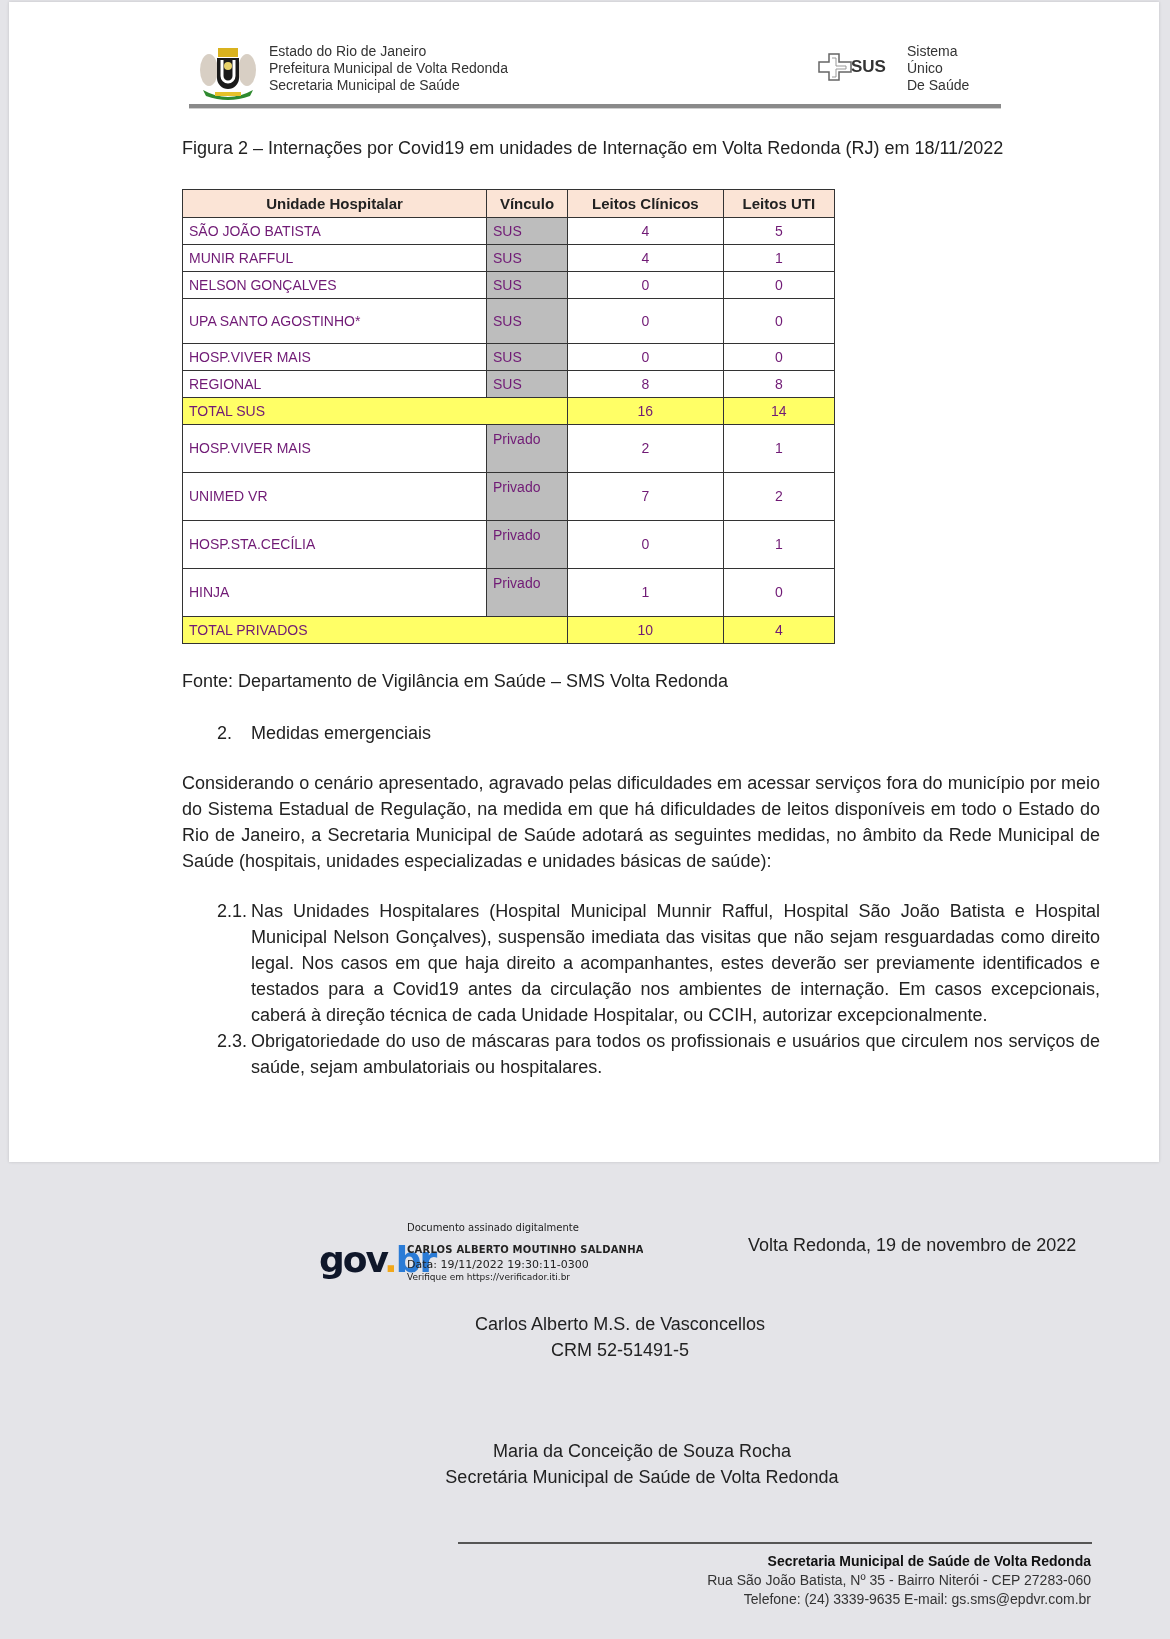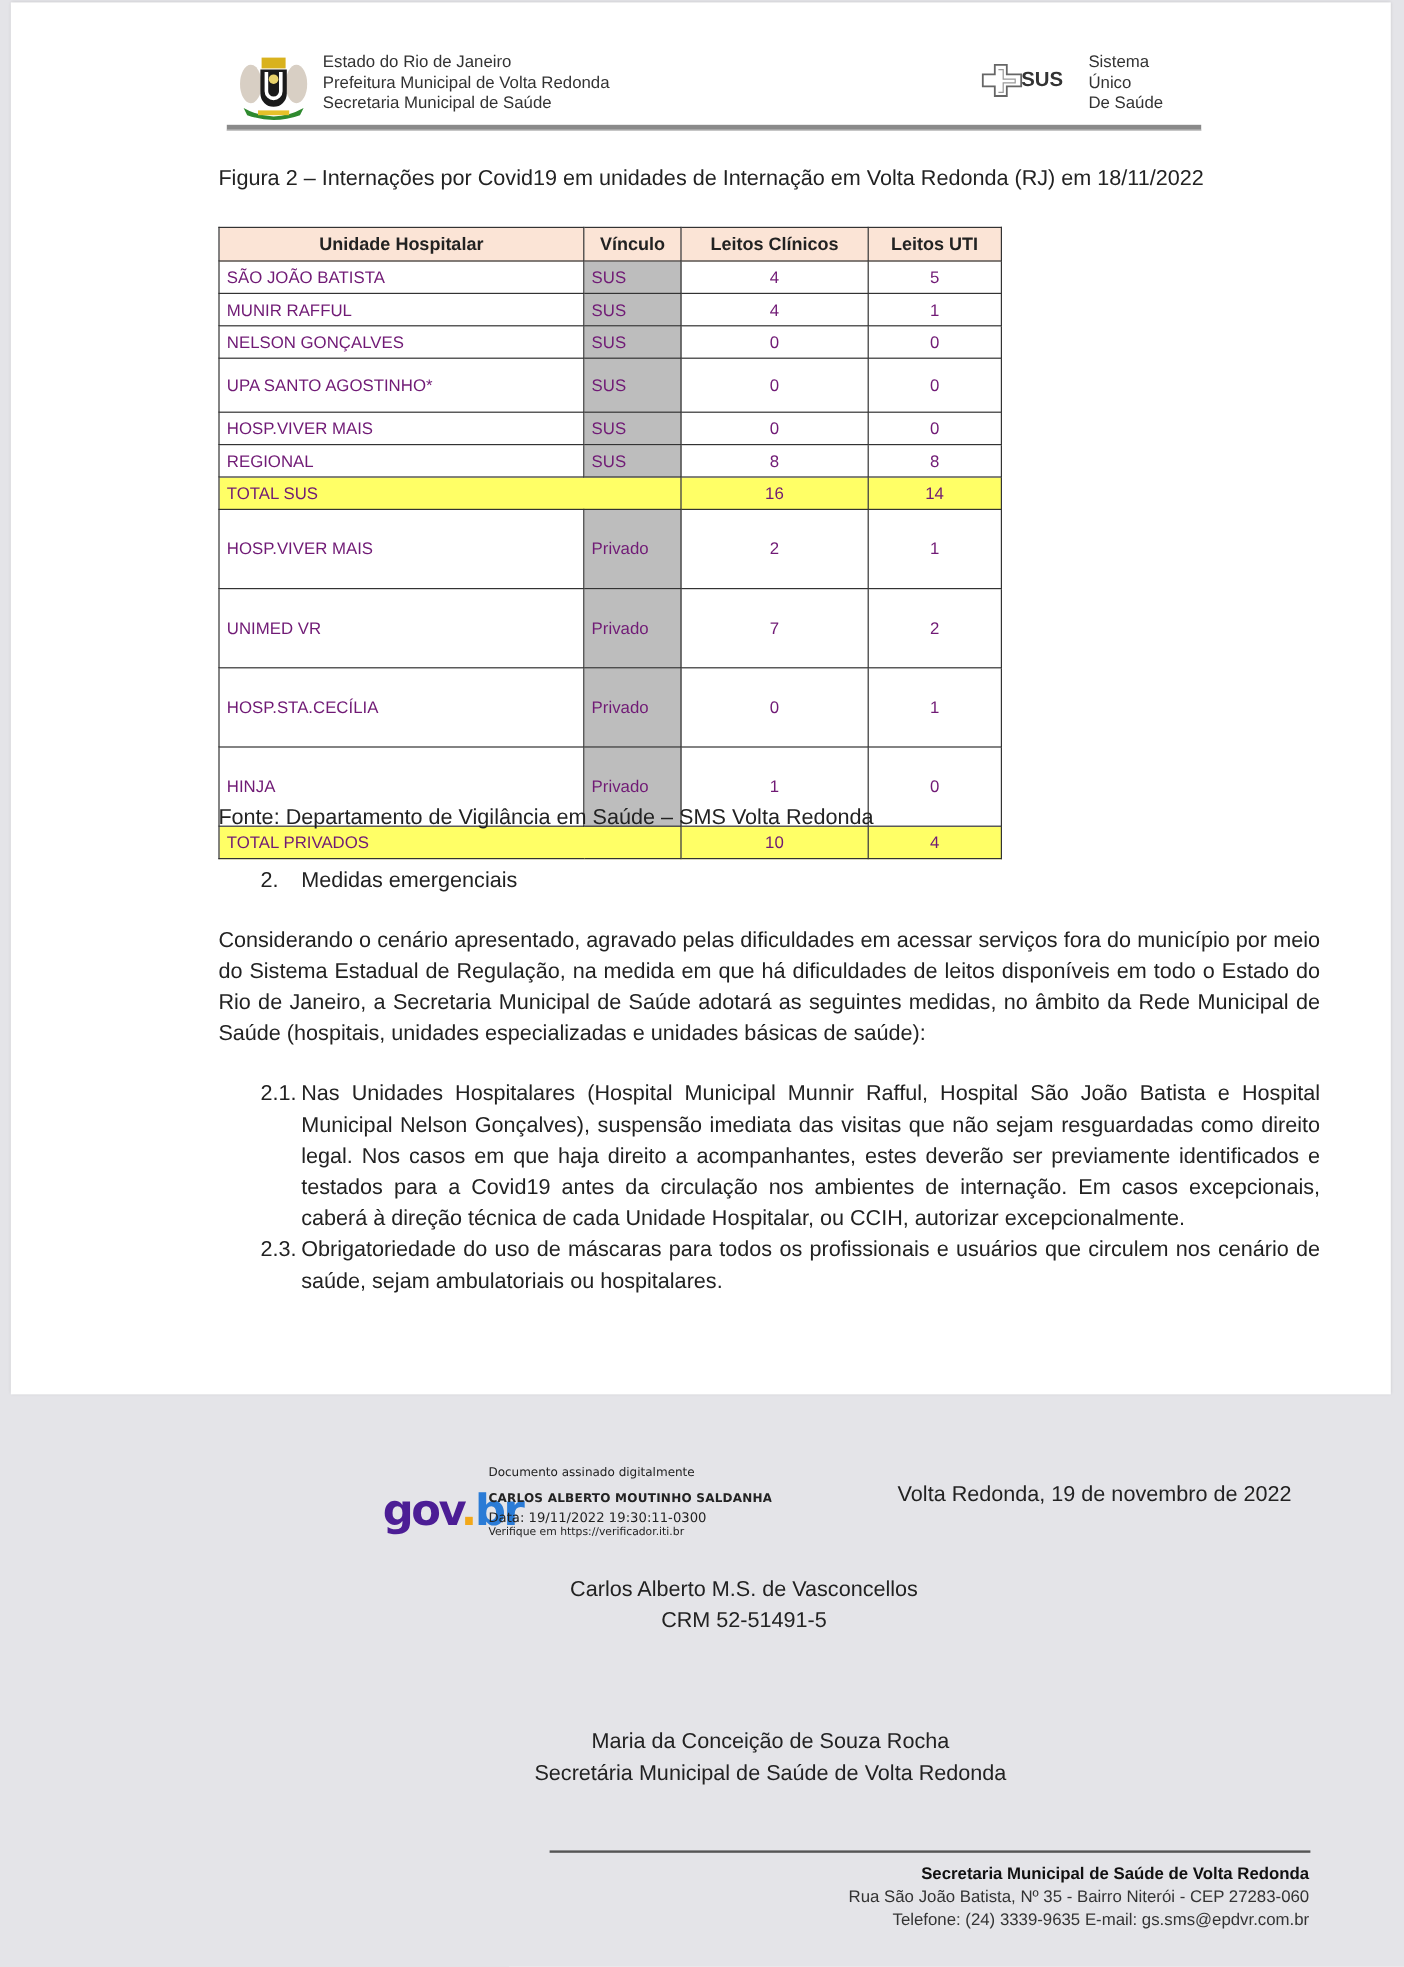--- a/index.html
+++ b/index.html
@@ -21,40 +21,40 @@
   .caption { left:173px; top:136px; font-size:18px; color:#222; }
   
   table.tbl {
     position:absolute; left:173px; top:187px; border-collapse:collapse; width:653px;
     font-family:"Liberation Sans", sans-serif;
   }
   .tbl td, .tbl th { border:1.5px solid #333; padding:0 6px; }
   .tbl th { background:#fbe4d6; font-size:15px; font-weight:bold; height:27px; text-align:center; color:#222;}
   .tbl td { font-size:14px; font-weight:normal; color:#701a75; }
   .tbl td.name { width:237px; text-align:left; }
-  .tbl td.vinc { width:68px; background:#bdbdbd; text-align:left; vertical-align:top; padding-top:21px;}
+  .tbl td.vinc { width:68px; background:#bdbdbd; text-align:left; vertical-align:top; padding-top:3px;}
   .tbl td.vinc.sus { vertical-align:middle; padding-top:0; }
   .tbl td.num { text-align:center; }
   .tbl tr.r1 td { height:26px; }
   .tbl tr.r2 td { height:44px; line-height:21px; }
   .tbl tr.total td { background:#ffff66; height:26px; }
   .tbl td.vinc.priv { line-height:22px; }
   
   .body-text { font-size:18px; line-height:26px; color:#222; }
   .fonte { left:173px; top:666px; }
   .sec2 { left:208px; top:718px; }
   .sec2 .n { display:inline-block; width:34px; }
   .para { left:173px; top:768px; width:918px; text-align:justify; text-align-last:left; }
   .items { left:208px; top:896px; width:883px; }
   .item { position:relative; padding-left:34px; text-align:justify; margin:0; }
   .item .n { position:absolute; left:0; top:0; }
   
   .sig-block { left:310px; top:1220px; }
   .govbr { position:absolute; left:0; top:17px; font-size:36px; font-weight:bold; letter-spacing:-2px; font-family:"DejaVu Sans", sans-serif; }
-  .govbr .g { color:#4c1d95;margin-top:45px; }
+  .govbr .g { color:#0f172a;margin-top:45px; }
   .govbr .b { color:#f2a81a; }
   .govbr .d { color:#2a7bd6; }
   .sig-small { position:absolute; left:88px; font-family:"DejaVu Sans", sans-serif; color:#222; white-space:nowrap; }
   .sig-l1 { top:0; font-size:10px; }
   .sig-l2 { top:22px; font-size:10px; font-weight:bold; letter-spacing:0.2px; width:236px; overflow:hidden; }
   .sig-l3 { top:36px; font-size:11px; }
   .sig-l4 { top:50px; font-size:9px; }
   .date { left:739px; top:1233px; font-size:18px; color:#222; }
   .signer { width:1150px; left:0; text-align:center; font-size:18px; line-height:26px; color:#222; }
   .signer1 { top:1309px; padding-left:72px; box-sizing:border-box; }
@@ -190,21 +190,21 @@
     </table>
 
   <div class="abs body-text fonte">Fonte: Departamento de Vigilância em Saúde – SMS Volta Redonda</div>
   <div class="abs body-text sec2">
     <span class="n">2.</span><span>Medidas emergenciais</span>
   </div>
   <p class="abs body-text para" style="margin:0;">Considerando o cenário apresentado, agravado pelas dificuldades em acessar serviços fora do município por meio do Sistema Estadual de Regulação, na medida em que há dificuldades de leitos disponíveis em todo o Estado do Rio de Janeiro, a Secretaria Municipal de Saúde adotará as seguintes medidas, no âmbito da Rede Municipal de Saúde (hospitais, unidades especializadas e unidades básicas de saúde):</p>
 
   <div class="abs body-text items">
     <p class="item"><span class="n">2.1.</span><span>Nas Unidades Hospitalares (Hospital Municipal Munnir Rafful, Hospital São João Batista e Hospital Municipal Nelson Gonçalves), suspensão imediata das visitas que não sejam resguardadas como direito legal. Nos casos em que haja direito a acompanhantes, estes deverão ser previamente identificados e testados para a Covid19 antes da circulação nos ambientes de internação. Em casos excepcionais, caberá à direção técnica de cada Unidade Hospitalar, ou CCIH, autorizar excepcionalmente.</span></p>
-    <p class="item"><span class="n">2.3.</span><span>Obrigatoriedade do uso de máscaras para todos os profissionais e usuários que circulem nos cenário de saúde, sejam ambulatoriais ou hospitalares.</span></p>
+    <p class="item"><span class="n">2.3.</span><span>Obrigatoriedade do uso de máscaras para todos os profissionais e usuários que circulem nos serviços de saúde, sejam ambulatoriais ou hospitalares.</span></p>
   </div>
 
   <div class="abs sig-block">
     <div class="govbr"><span class="g">gov</span><span class="b">.</span><span class="d">br</span></div>
     <div class="sig-small sig-l1">Documento assinado digitalmente</div>
     <div class="sig-small sig-l2">CARLOS ALBERTO MOUTINHO SALDANHA D</div>
     <div class="sig-small sig-l3">Data: 19/11/2022 19:30:11-0300</div>
     <div class="sig-small sig-l4">Verifique em https://verificador.iti.br</div>
   </div>
   <div class="abs date">Volta Redonda, 19 de novembro de 2022</div>

